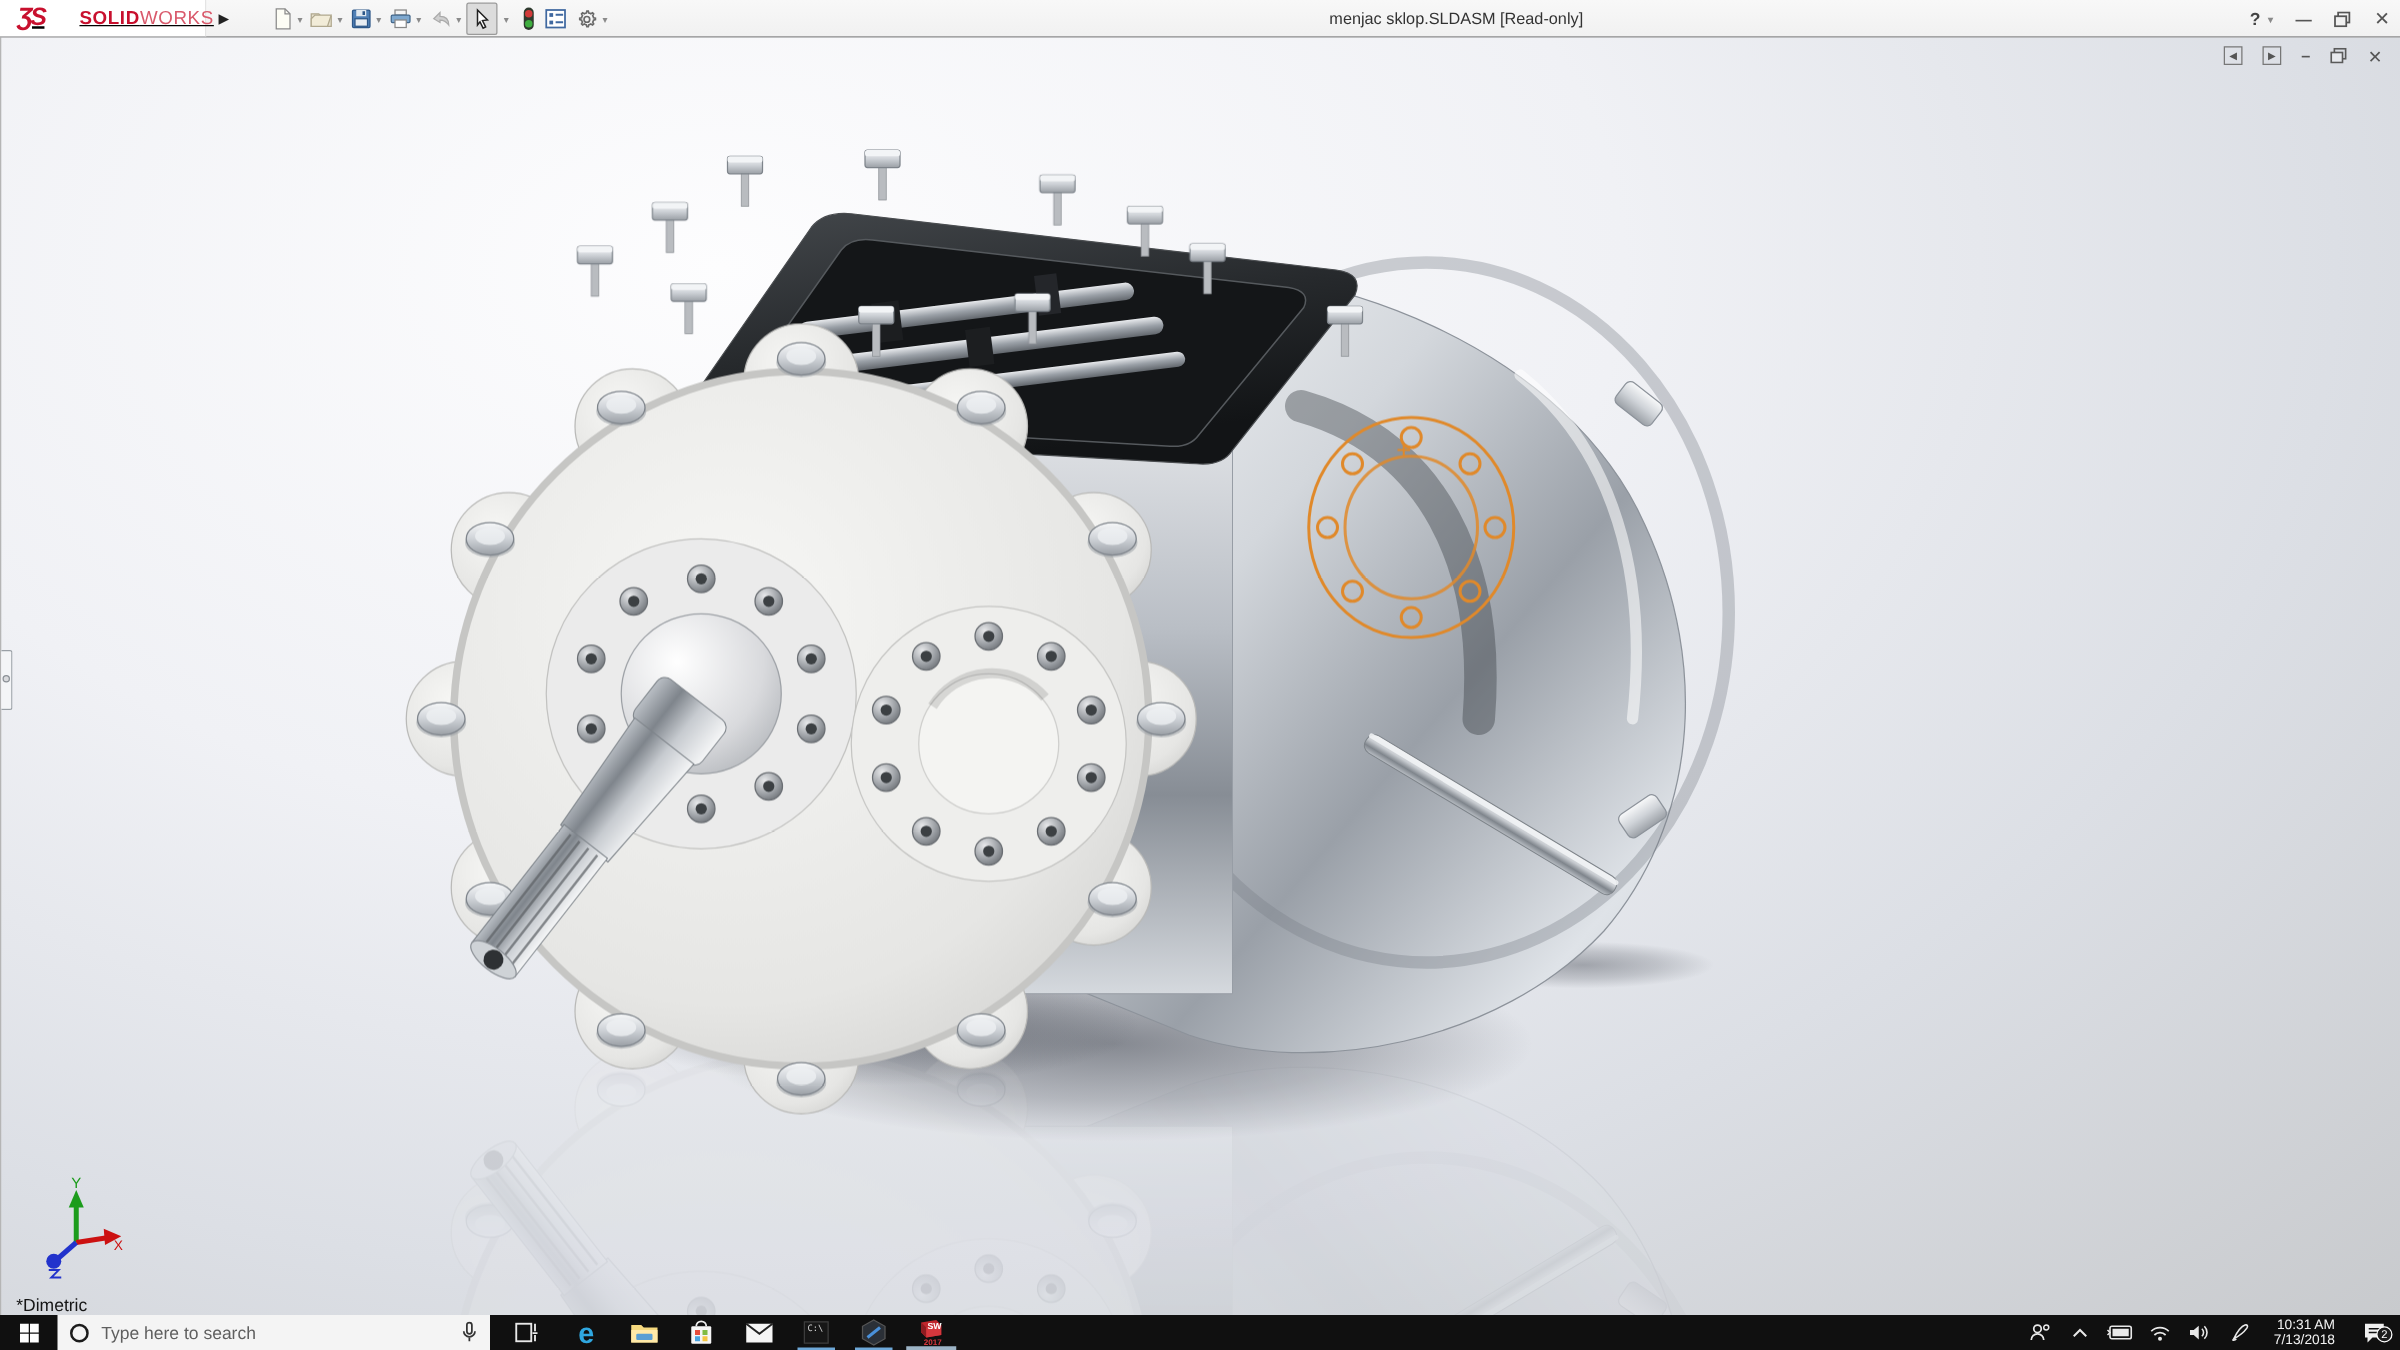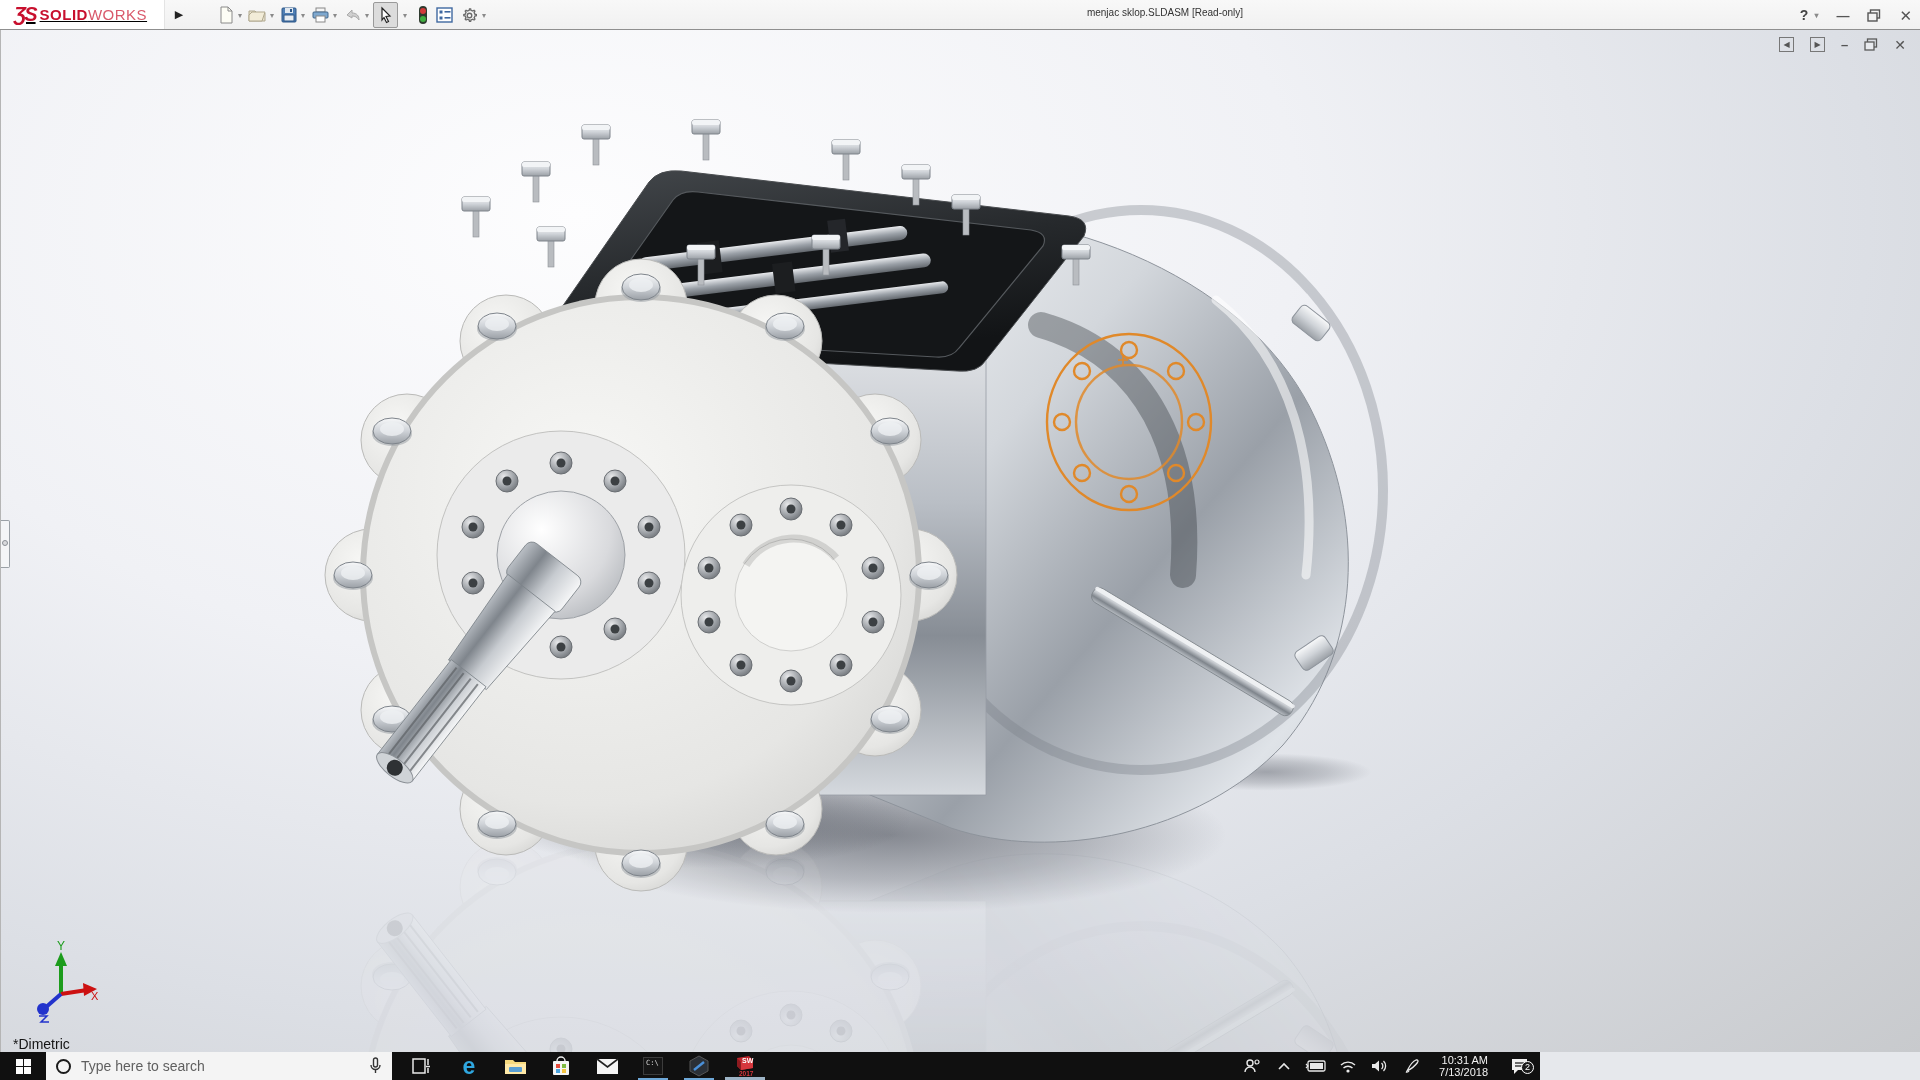--- a/index.html
+++ b/index.html
@@ -5,49 +5,49 @@
   * { margin:0; padding:0; box-sizing:border-box; }
   html,body { width:1920px; height:1080px; overflow:hidden; font-family:"Liberation Sans", sans-serif; }
   body { position:relative; background:#e6e8ec; }
 
   
   .titlebar { position:absolute; top:0; left:0; width:1920px; height:30px;
     background:linear-gradient(#f8f8f8,#f1f1f1); border-bottom:1px solid #8f8f8f; z-index:30; }
   .logo { position:absolute; left:0; top:0; width:165px; height:29px; background:#fff;
     display:flex; align-items:center; padding-left:14px; border-right:1px solid #e4e4e4;text-decoration:underline; }
   .logo .mark { color:#c8102e; font-weight:bold; font-style:italic; font-size:20px; letter-spacing:-2px; margin-right:4px; }
-  .logo .solid { color:#c8102e; font-weight:bold; font-size:15px; letter-spacing:.5px; }
+  .logo .solid { color:#c8102e; font-weight:bold; font-size:15px; letter-spacing:.5px;margin-left:24px; }
   .logo .works { color:#d9596b; font-weight:normal; font-size:15px; letter-spacing:.5px; }
   .flyout { position:absolute; left:172px; top:4px; width:14px; height:21px; display:flex; align-items:center; justify-content:center;
     color:#222; font-size:11px; cursor:pointer; }
   .tb-icons { position:absolute; left:215px; top:0; height:30px; display:flex; align-items:center; }
   .tb-btn { display:flex; align-items:center; height:26px; padding:0 2px; margin-right:2px; border-radius:2px; }
   .tb-btn svg { display:block; }
   .caret { color:#8a8a8a; font-size:8px; margin-left:3px; }
   .tb-sel { border:1px solid #9a9a9a; background:#dcdcdc; padding:2px 3px; border-radius:2px; }
-  .win-title { position:absolute; left:1165px; top:7px; transform:translateX(-50%); font-size:10px; color:#333; white-space:nowrap; }
+  .win-title { position:absolute; left:1165px; top:7px; transform:translateX(-50%); font-size:13px; color:#333; white-space:nowrap; }
   .tb-right { position:absolute; right:8px; top:0; height:30px; display:flex; align-items:center; gap:18px; color:#555; }
   .tb-right .help { font-size:14px; color:#444; font-weight:bold; display:flex; align-items:center; gap:3px; }
   .glyph-btn { font-size:13px; color:#555; cursor:pointer; line-height:1; }
 
   
   .viewport { position:absolute; top:30px; left:0; width:1920px; height:1022px;
     background:radial-gradient(ellipse at 30% 18%, #fdfdfe 0%, #f0f1f5 38%, #dcdfe5 68%, #c8cacd 100%);
     border-left:1px solid #b5b5b5; }
   .viewport > svg.scene { position:absolute; inset:0; }
   .doc-controls { position:absolute; top:7px; right:14px; display:flex; align-items:center; gap:16px; color:#5a5a5a; z-index:5; }
   .boxbtn { width:15px; height:15px; border:1px solid #777; display:flex; align-items:center; justify-content:center; font-size:8px; color:#555; background:transparent; }
   .panel-tab { position:absolute; left:0; top:490px; width:9px; height:48px; background:#f4f5f7;
     border:1px solid #9aa0a6; border-left:none; border-radius:0 2px 2px 0; z-index:5; }
   .panel-tab .dot { position:absolute; left:1px; top:19px; width:6px; height:6px; border-radius:50%; border:1px solid #8b9096; background:#d9dadd; }
   .orientation { position:absolute; left:12px; bottom:0px; font-size:14px; color:#151515; z-index:6; }
   .triad { position:absolute; left:20px; bottom:28px; z-index:6; }
 
   
-  .taskbar { position:absolute; bottom:0; left:0; width:1540px; height:28px; background:#101010; z-index:40; display:flex; align-items:stretch; }
+  .taskbar { position:absolute; bottom:0; left:0; width:1920px; height:28px; background:#101010; z-index:40; display:flex; align-items:stretch; }
   .start { width:46px; display:flex; align-items:center; justify-content:center; }
   .start .flag { display:grid; grid-template-columns:7px 7px; grid-template-rows:7px 7px; gap:1px; }
   .start .flag i { background:#fdfdfd; }
   .searchbox { width:346px; background:#f4f4f4; display:flex; align-items:center; padding:0 10px; gap:10px; }
   .cortana-ring { width:15px; height:15px; border:2.5px solid #1b1b1b; border-radius:50%; }
   .search-text { color:#5f5f5f; font-size:14px; flex:1; }
   .apps { display:flex; align-items:stretch; margin-left:8px; }
   .app { width:46px; position:relative; display:flex; align-items:center; justify-content:center; }
   .app .uline { position:absolute; bottom:0; left:8px; right:8px; height:2px; background:#6ea8d8; }
   .app .uline.active { left:3px; right:3px; background:#9db4c6; height:3px; }

